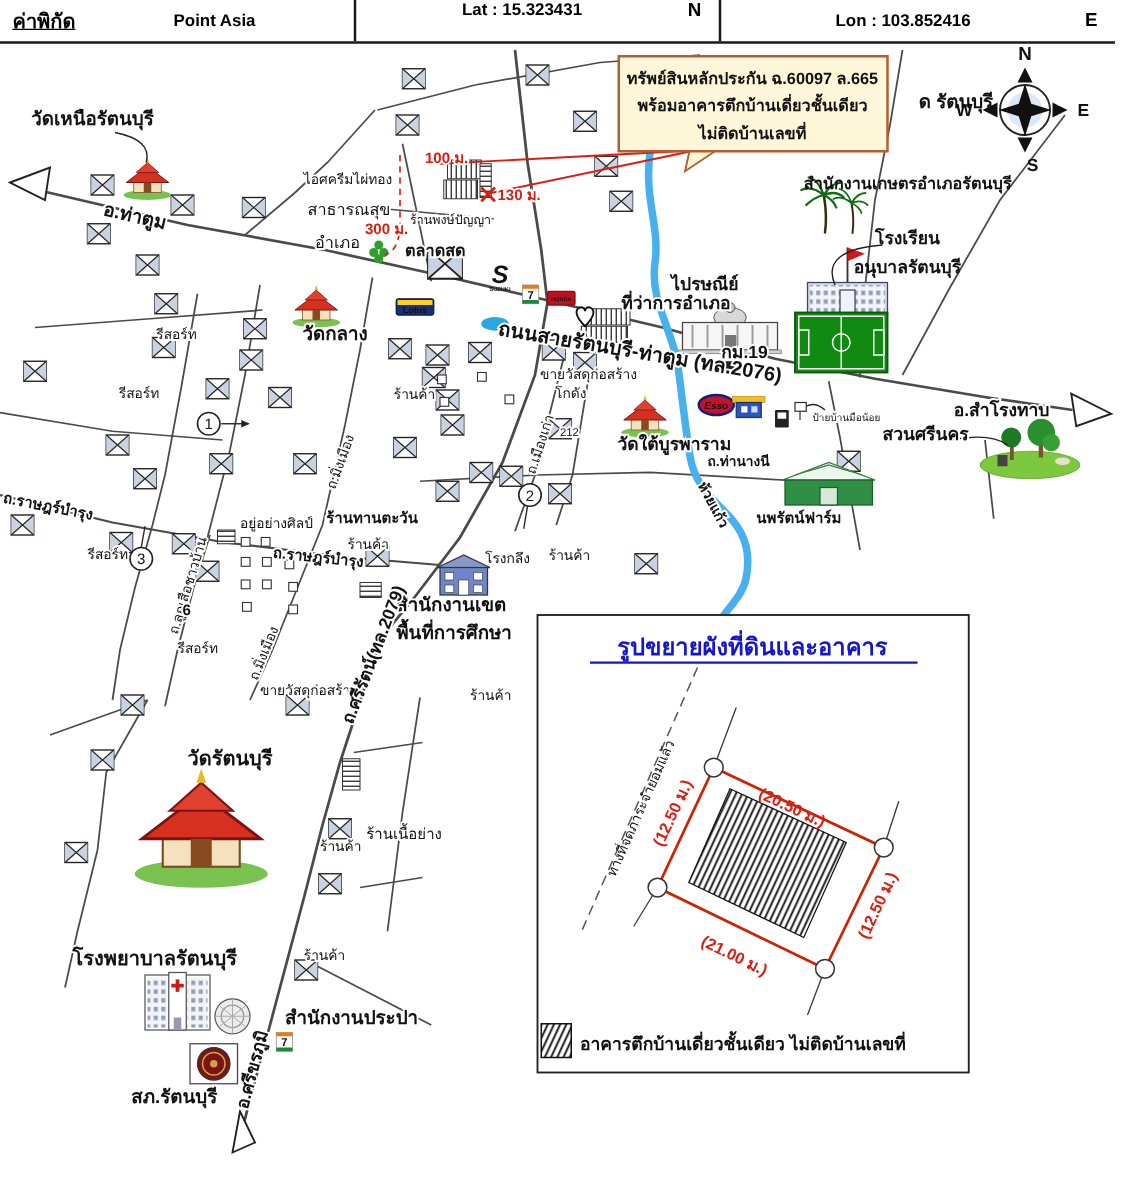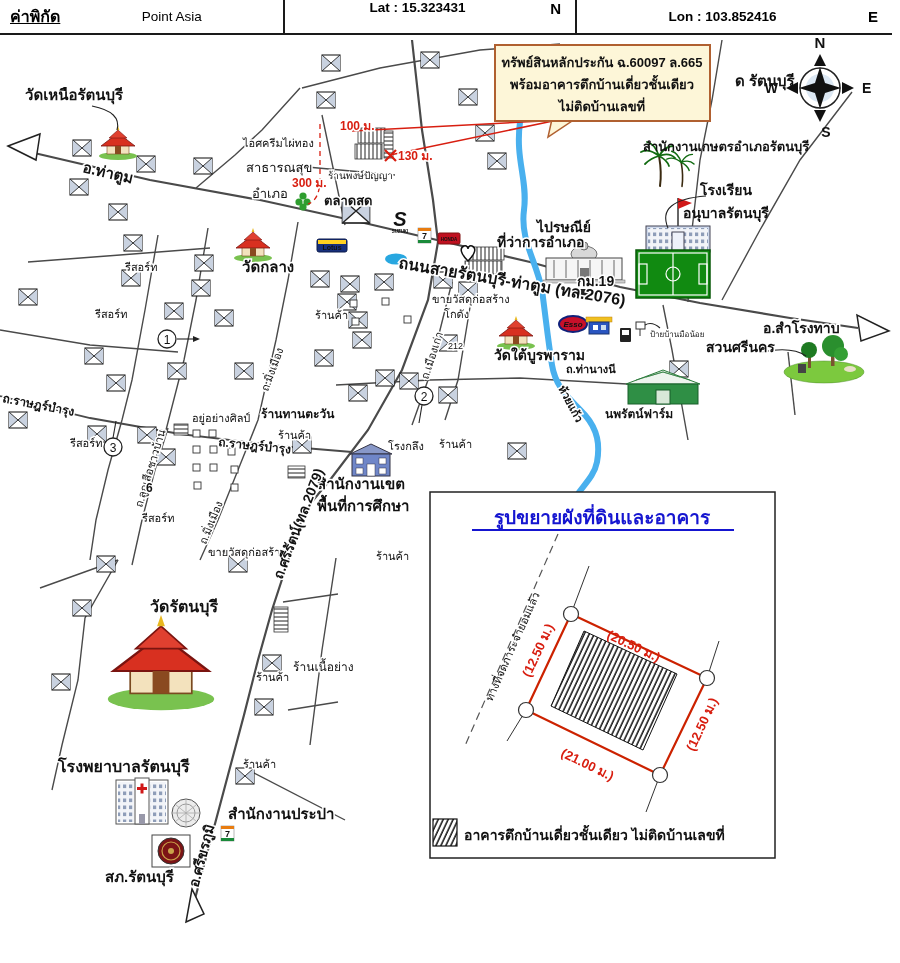--- a/index.html
+++ b/index.html
@@ -2,21 +2,21 @@
 <html><head>
 <meta charset="utf-8">
 <style>
   html,body{margin:0;padding:0;background:#fff;}
   body{width:900px;height:963px;position:relative;font-family:"Liberation Sans","DejaVu Sans",sans-serif;overflow:hidden;}
   .hdr{position:absolute;top:0;left:0;width:892px;height:33px;border-bottom:2px solid #1a1a1a;display:flex;background:#fff;z-index:5;}
   .hdr .c1{width:283px;display:flex;align-items:center;}
   .hdr .c2{width:290px;display:flex;align-items:flex-start;border-left:2px solid #1a1a1a;}
   .hdr .c3{flex:1;display:flex;align-items:center;border-left:2px solid #1a1a1a;justify-content:center;}
   .hdr .title{font-weight:bold;font-size:16px;text-decoration:underline;margin-left:10px;}
-  .hdr .src{flex:1;text-align:center;font-weight:normal;font-size:13.5px;}
+  .hdr .src{flex:1;text-align:center;font-weight:bold;font-size:13.5px;}
   .hdr .val{flex:1;text-align:center;font-weight:bold;font-size:13.5px;}
   .hdr .dir{font-weight:bold;font-size:15px;margin-right:14px;}
   svg{position:absolute;top:0;left:0;}
   text{fill:#111;}
   .b{font-weight:bold;}
   .s8{font-size:8px;}.s9{font-size:9px;}.s10{font-size:10px;}.s11{font-size:11px;}
   .s12{font-size:12px;}.s13{font-size:13px;}.s14{font-size:14px;}.s15{font-size:15px;}
   .s16{font-size:16px;}.s19{font-size:19px;}
   .red{fill:#d81e10;}
   .blue{fill:#1515d0;}

